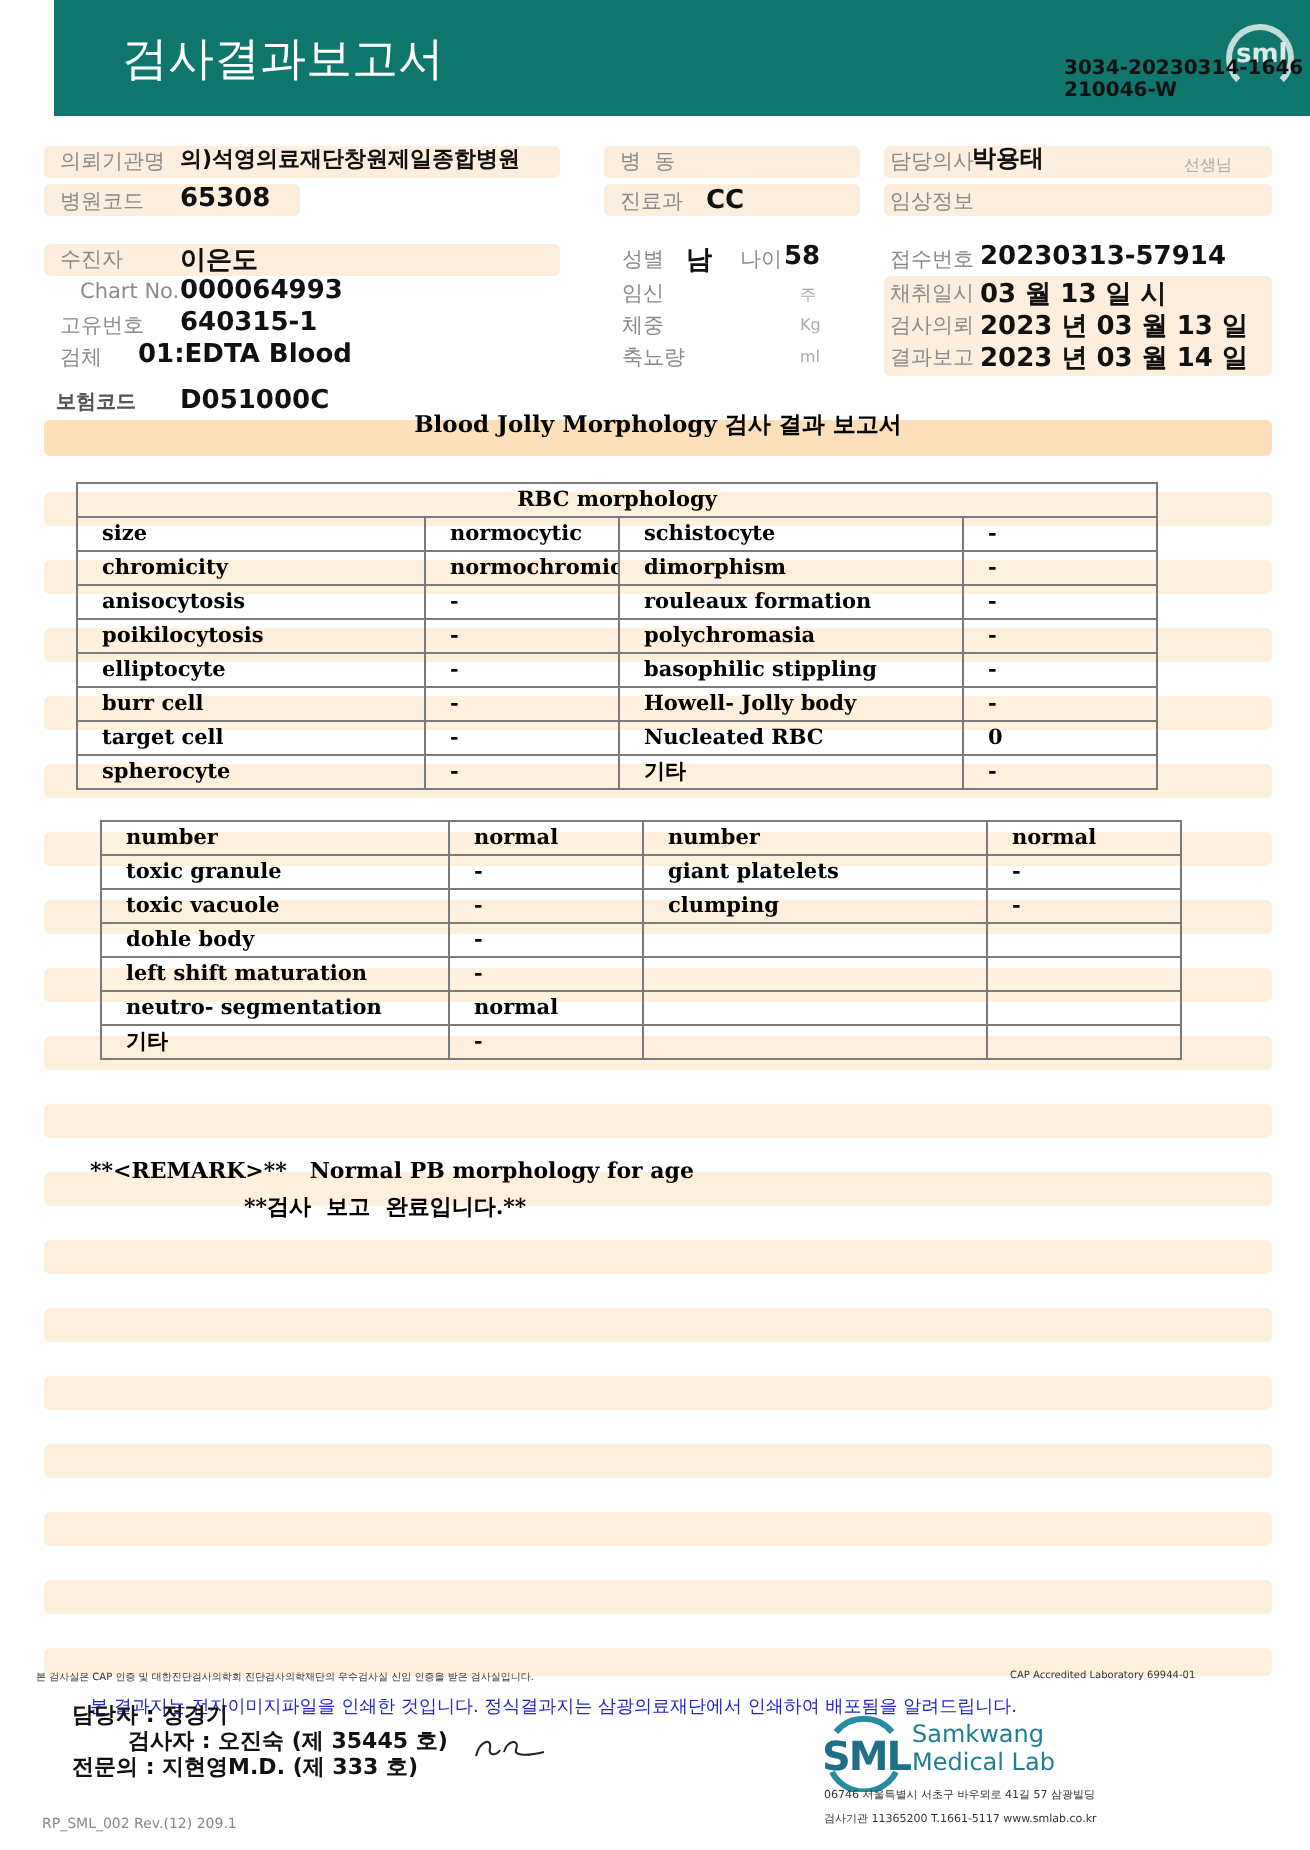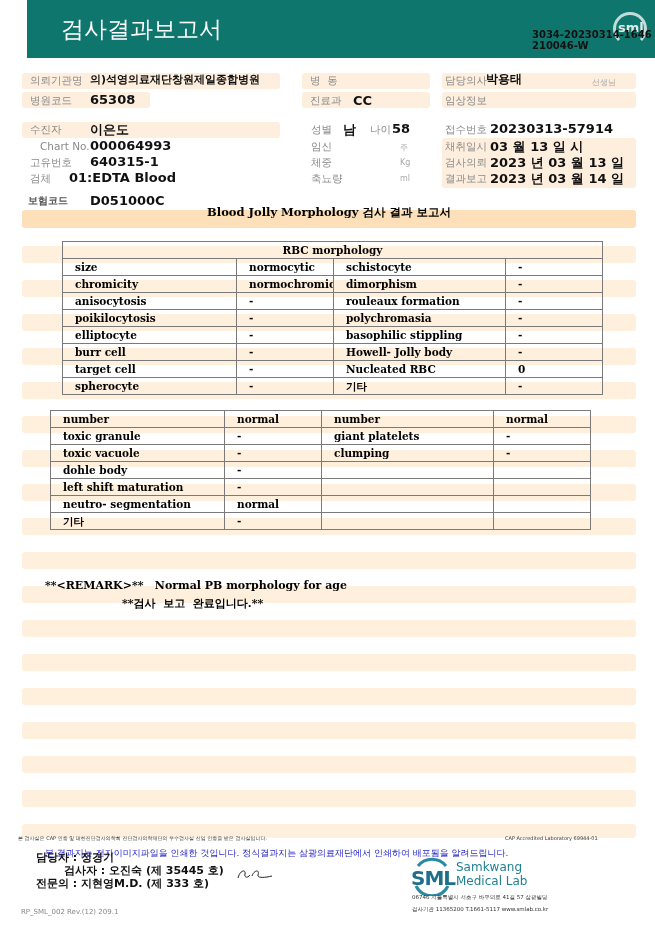--- a/index.html
+++ b/index.html
@@ -129,21 +129,21 @@
   <span class="lbl" style="left:445px;top:140px;">채취일시</span>
   <span class="val" style="left:490px;top:138px;">03 월 13 일 시</span>
   <span class="lbl" style="left:445px;top:156px;">검사의뢰</span>
   <span class="val" style="left:490px;top:154px;">2023 년 03 월 13 일</span>
   <span class="lbl" style="left:445px;top:172px;">결과보고</span>
   <span class="val" style="left:490px;top:170px;">2023 년 03 월 14 일</span>
 </div>
 
 <div class="section-title">Blood Jolly Morphology 검사 결과 보고서</div>
 
-<table class="morph" style="left:62px;top:241px;width:540px;">
+<table class="morph" style="left:38px;top:241px;width:540px;">
   <colgroup>
       <col style="width:174px">
       <col style="width:97px">
       <col style="width:172px">
       <col style="width:97px">
     </colgroup>
   <tbody>
       <tr>
         <td class="h" colspan="4">RBC morphology</td>
       </tr>

